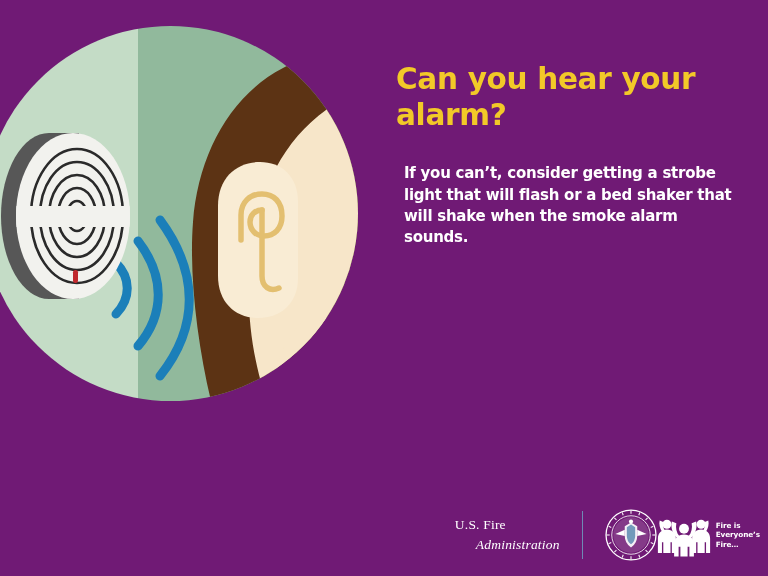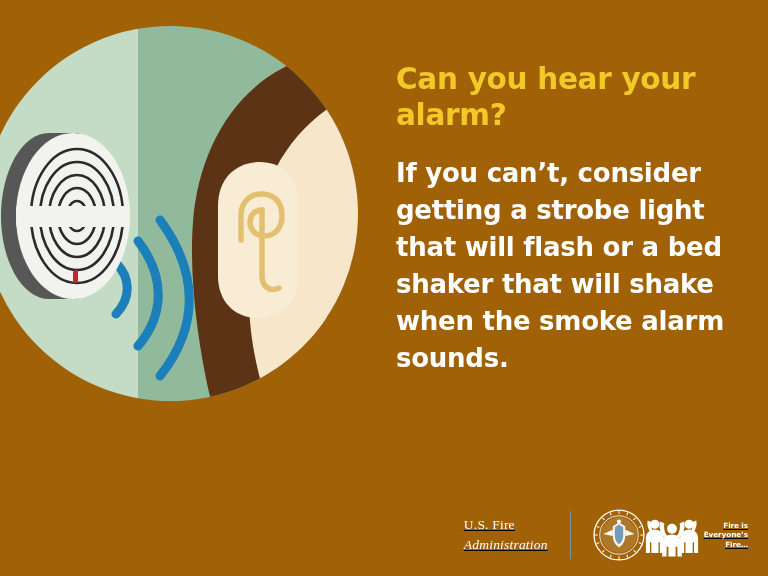--- a/index.html
+++ b/index.html
@@ -5,21 +5,21 @@
   html, body {
     margin: 0;
     padding: 0;
     background: #ffffff;
   }
   #poster {
     position: relative;
     width: 768px;
     height: 576px;
     overflow: hidden;
-    background: #a16207;
+    background: #701a75;
     font-family: "Liberation Sans", sans-serif;
   }
 
   
   #illustration {
     position: absolute;
     left: -17px;
     top: 26px;
     width: 375px;
     height: 375px;
@@ -39,57 +39,56 @@
     font-size: 29.5px;
     line-height: 1.21;
     letter-spacing: -0.3px;
     margin: 0;
     max-width: 330px;
   }
   #body-copy {
     color: #ffffff;
     font-family: "DejaVu Sans", sans-serif;
     font-weight: bold;
-    font-size: 26px;
+    font-size: 15px;
     line-height: 1.42;
     letter-spacing: -0.25px;
-    margin: 0;
+    margin: 8px;
     padding-top: 22px;
     max-width: 345px;
   }
 
   
   #footer {
     position: absolute;
     left: 0;
     bottom: 0;
     width: 768px;
     height: 82px;
     display: flex;
     align-items: center;
     justify-content: flex-end;
-    padding-right: 20px;
+    padding-right: 8px;
     box-sizing: border-box;
-    text-decoration: underline;
   }
   .footer-group {
     display: flex;
     align-items: center;
   }
   #usfa-lockup {
     color: #ffffff;
     font-family: "Liberation Serif", serif;
     font-size: 13.5px;
     line-height: 1.45;
     letter-spacing: 0.2px;
     text-align: left;
     padding-right: 22px;
   }
   #usfa-line1 { display: block; font-style: normal; }
-  #usfa-line2 { display: block; font-style: italic; }
+  #usfa-line2 { display: block; font-style: italic; margin-left: 21px; }
   #footer-divider {
     width: 1px;
     height: 48px;
     background: #6e9ec0;
     opacity: .85;
     margin-right: 22px;
   }
   #fema-wordmark {
     color: #ffffff;
     font-family: "Liberation Serif", serif;
@@ -101,21 +100,21 @@
   }
   #feif-text {
     color: #ffffff;
     font-family: "DejaVu Sans", sans-serif;
     font-size: 7.3px;
     font-weight: bold;
     line-height: 1.25;
     padding-left: 5px;
     letter-spacing: -0.1px;
   }
-  #feif-text span { display: block; text-align: right; }
+  #feif-text span { display: block; }
 </style>
 </head>
 <body>
 
 <div id="poster">
 
   <div id="illustration">
     <svg viewBox="0 0 375 375" width="375" height="375">
       <defs>
         <clipPath id="circleClip">

